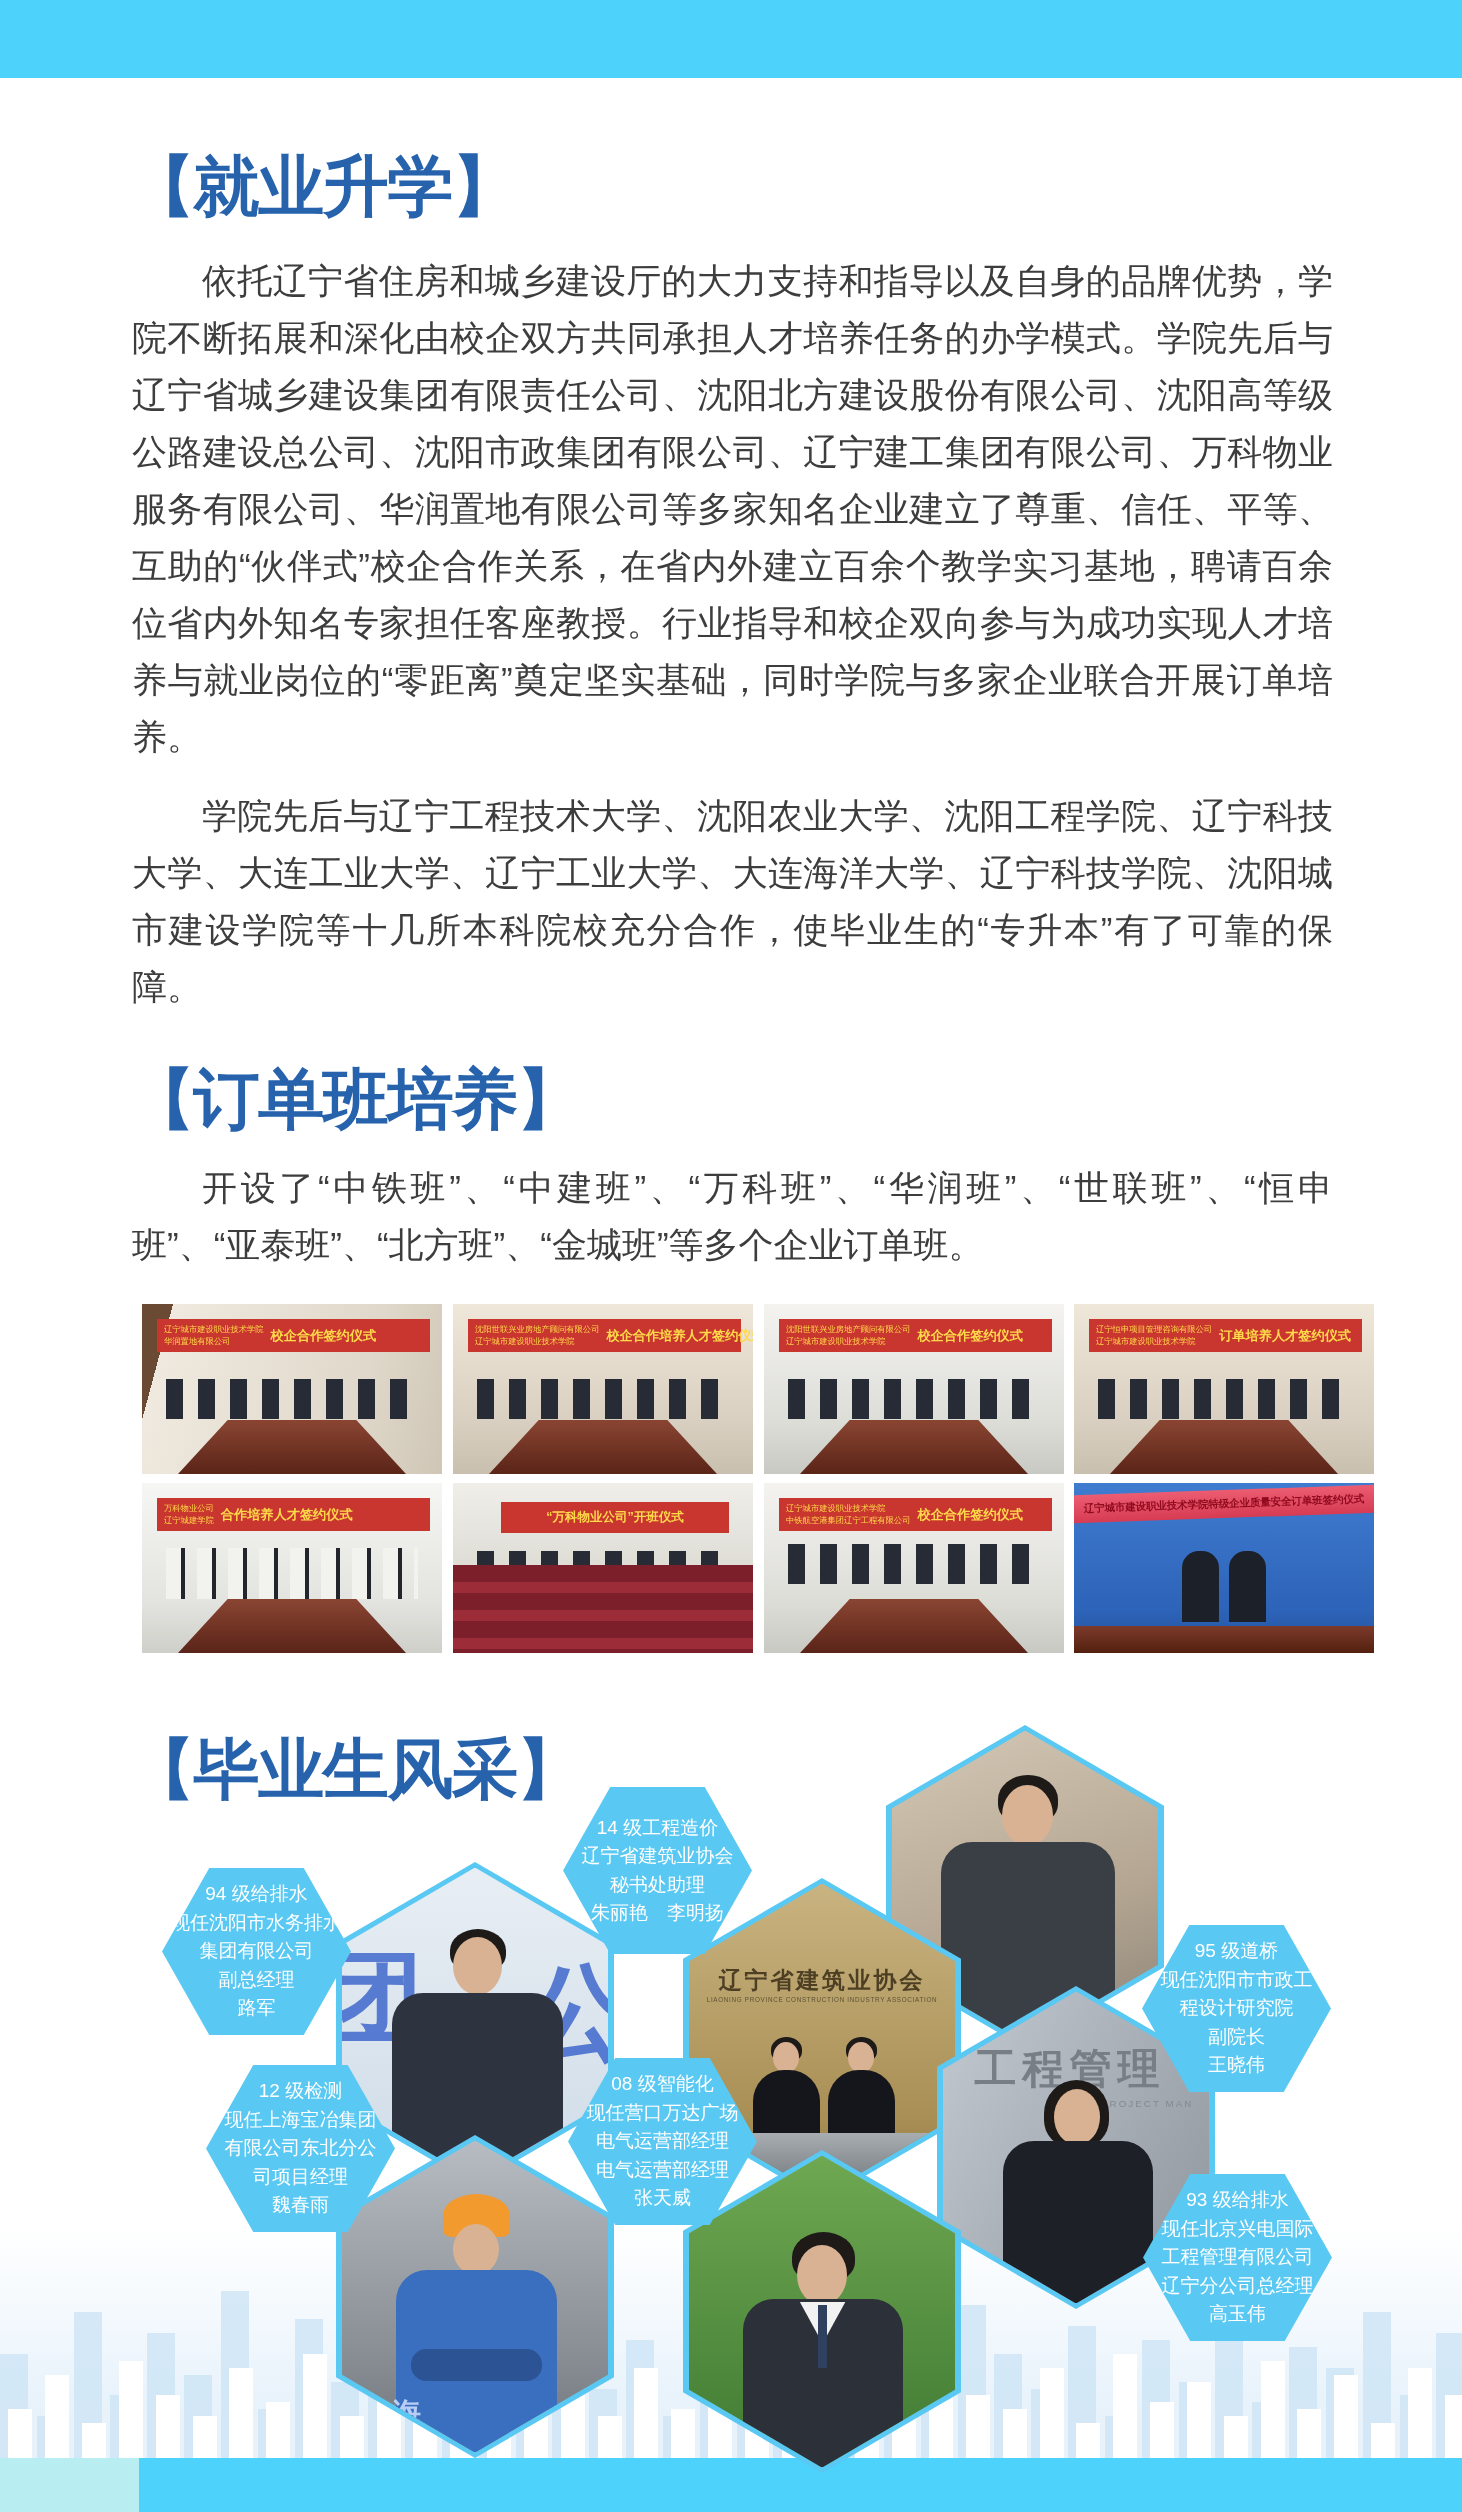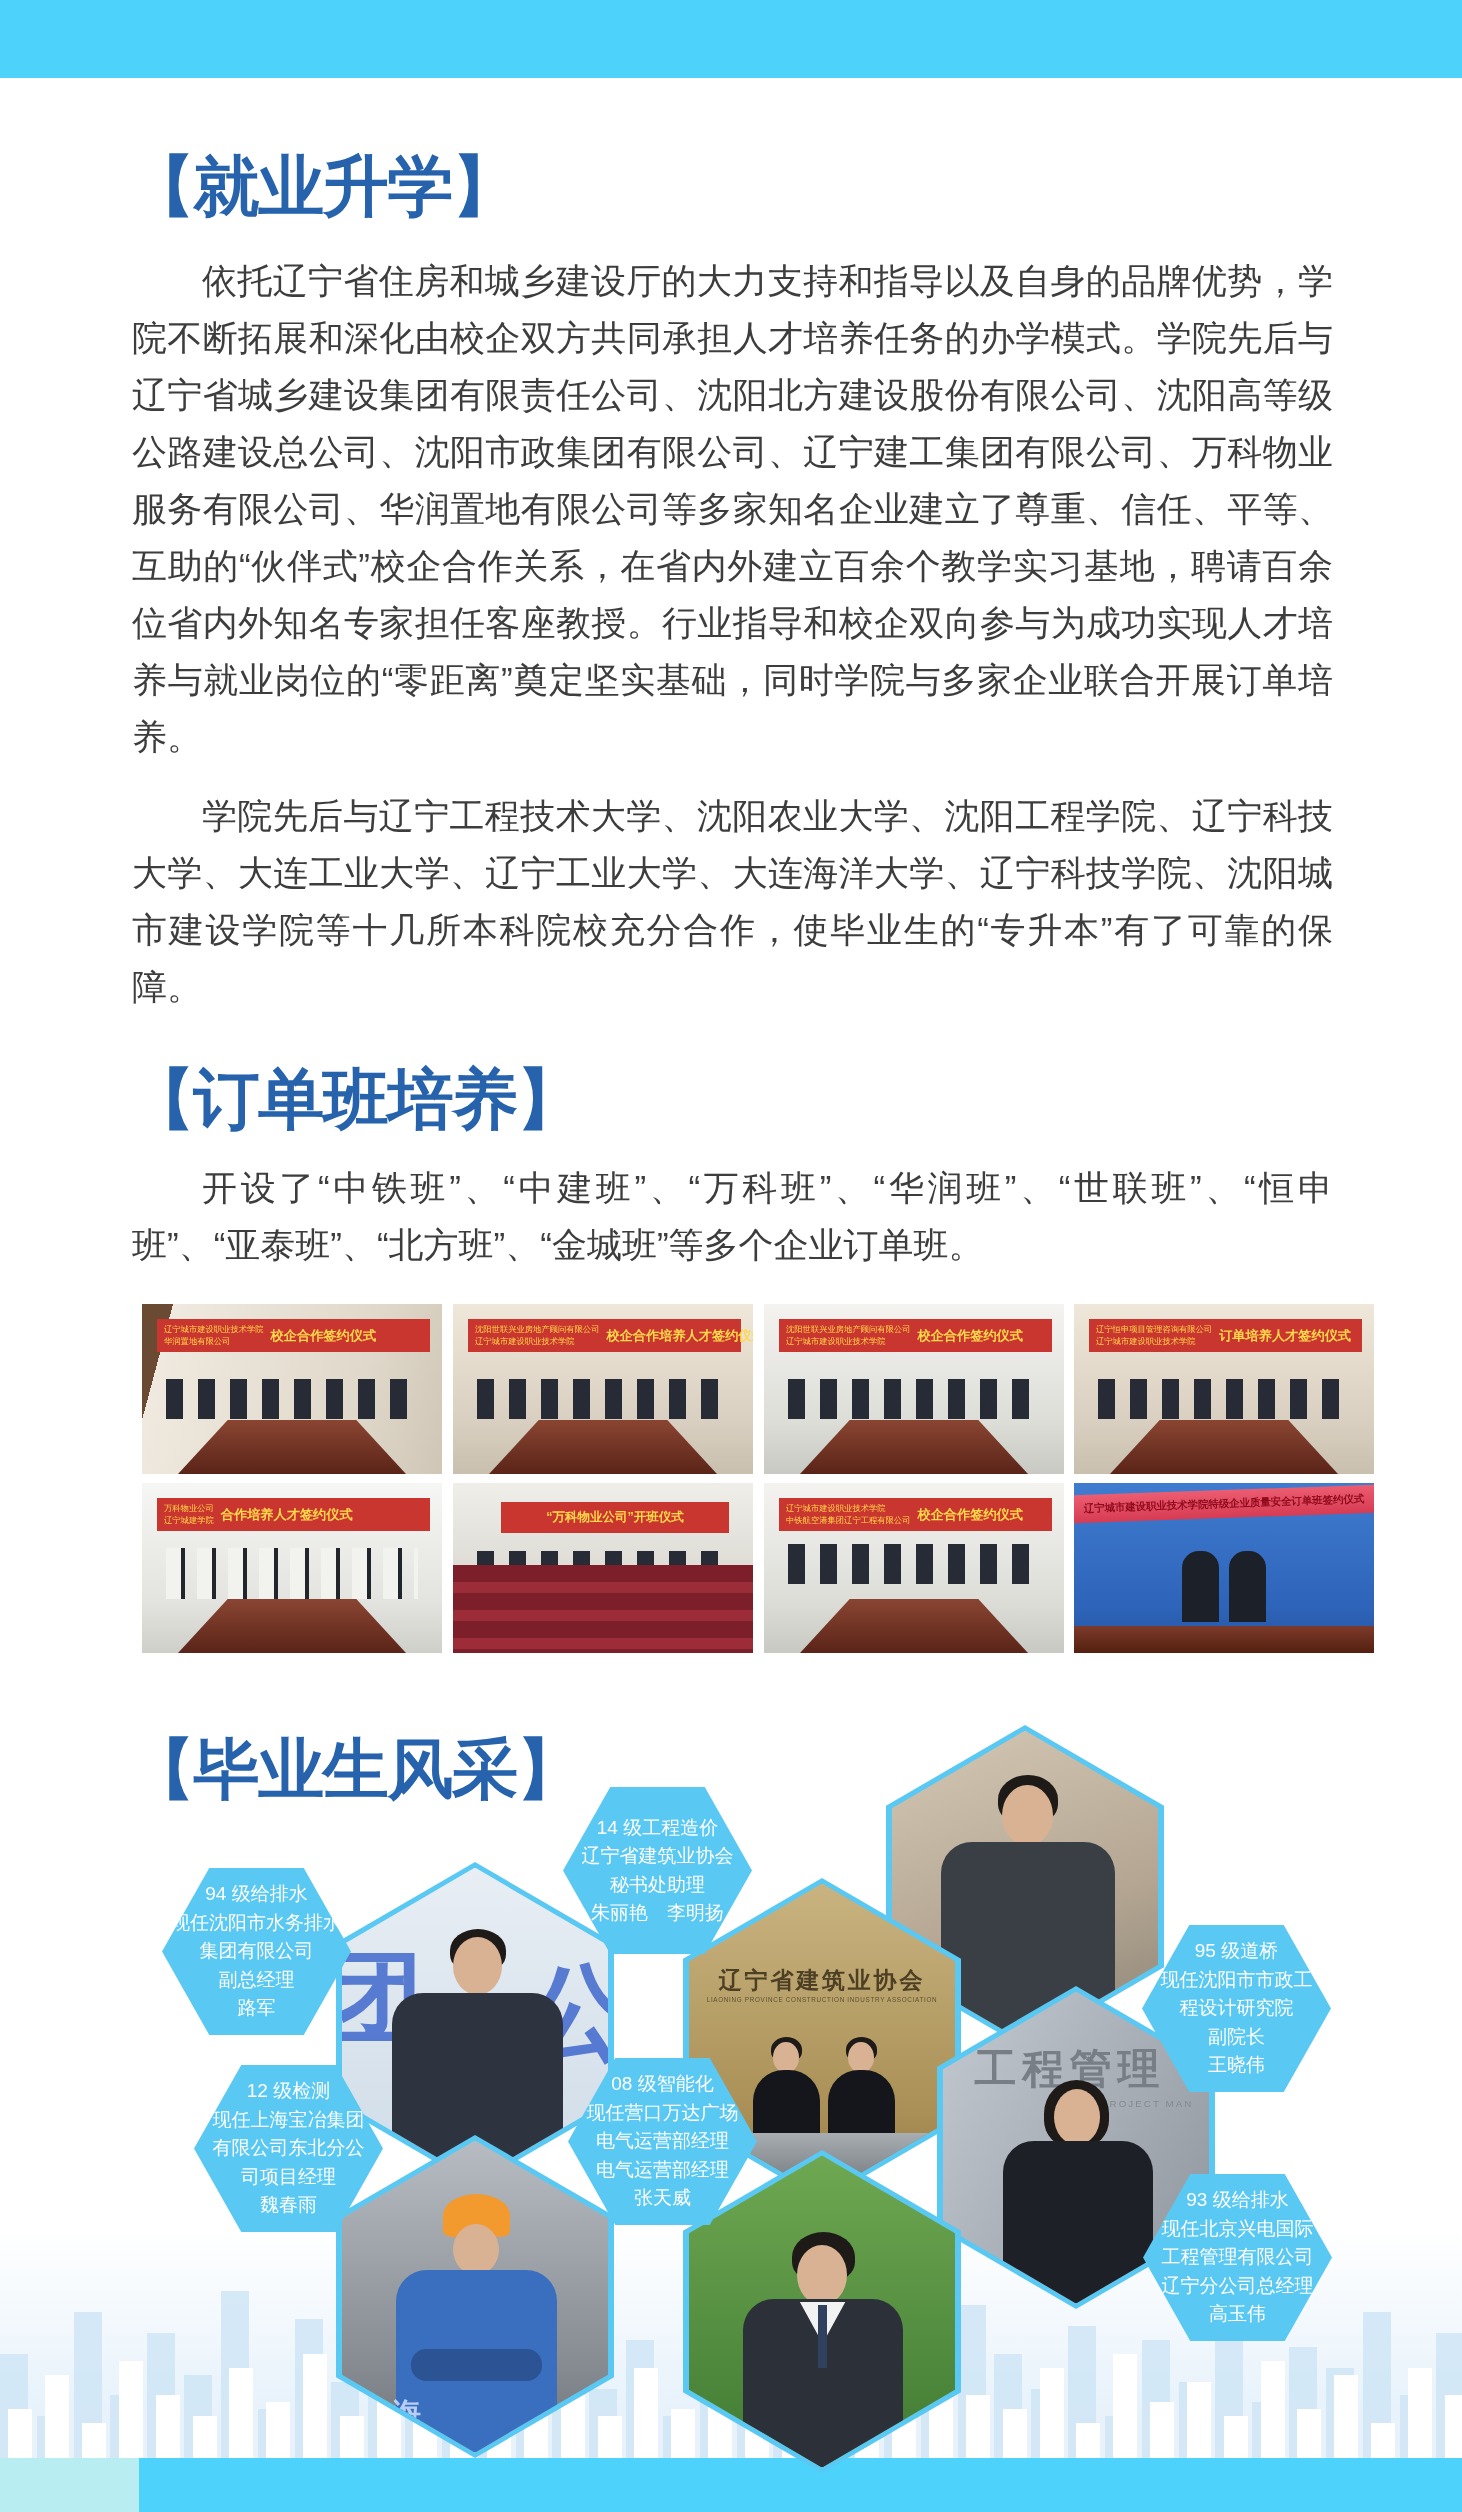--- a/index.html
+++ b/index.html
@@ -272,21 +272,21 @@
     </div>
 
     <div class="glabel hexf" style="left:1142px;top:1925px;">
       <div>95 级道桥</div>
       <div>现任沈阳市市政工</div>
       <div>程设计研究院</div>
       <div>副院长</div>
       <div>王晓伟</div>
     </div>
 
-    <div class="glabel hexf" style="left:194px;top:2065px;">
+    <div class="glabel hexf" style="left:206px;top:2065px;">
       <div>12 级检测</div>
       <div>现任上海宝冶集团</div>
       <div>有限公司东北分公</div>
       <div>司项目经理</div>
       <div>魏春雨</div>
     </div>
 
     <div class="glabel hexf" style="left:568px;top:2058px;">
       <div>08 级智能化</div>
       <div>现任营口万达广场</div>

